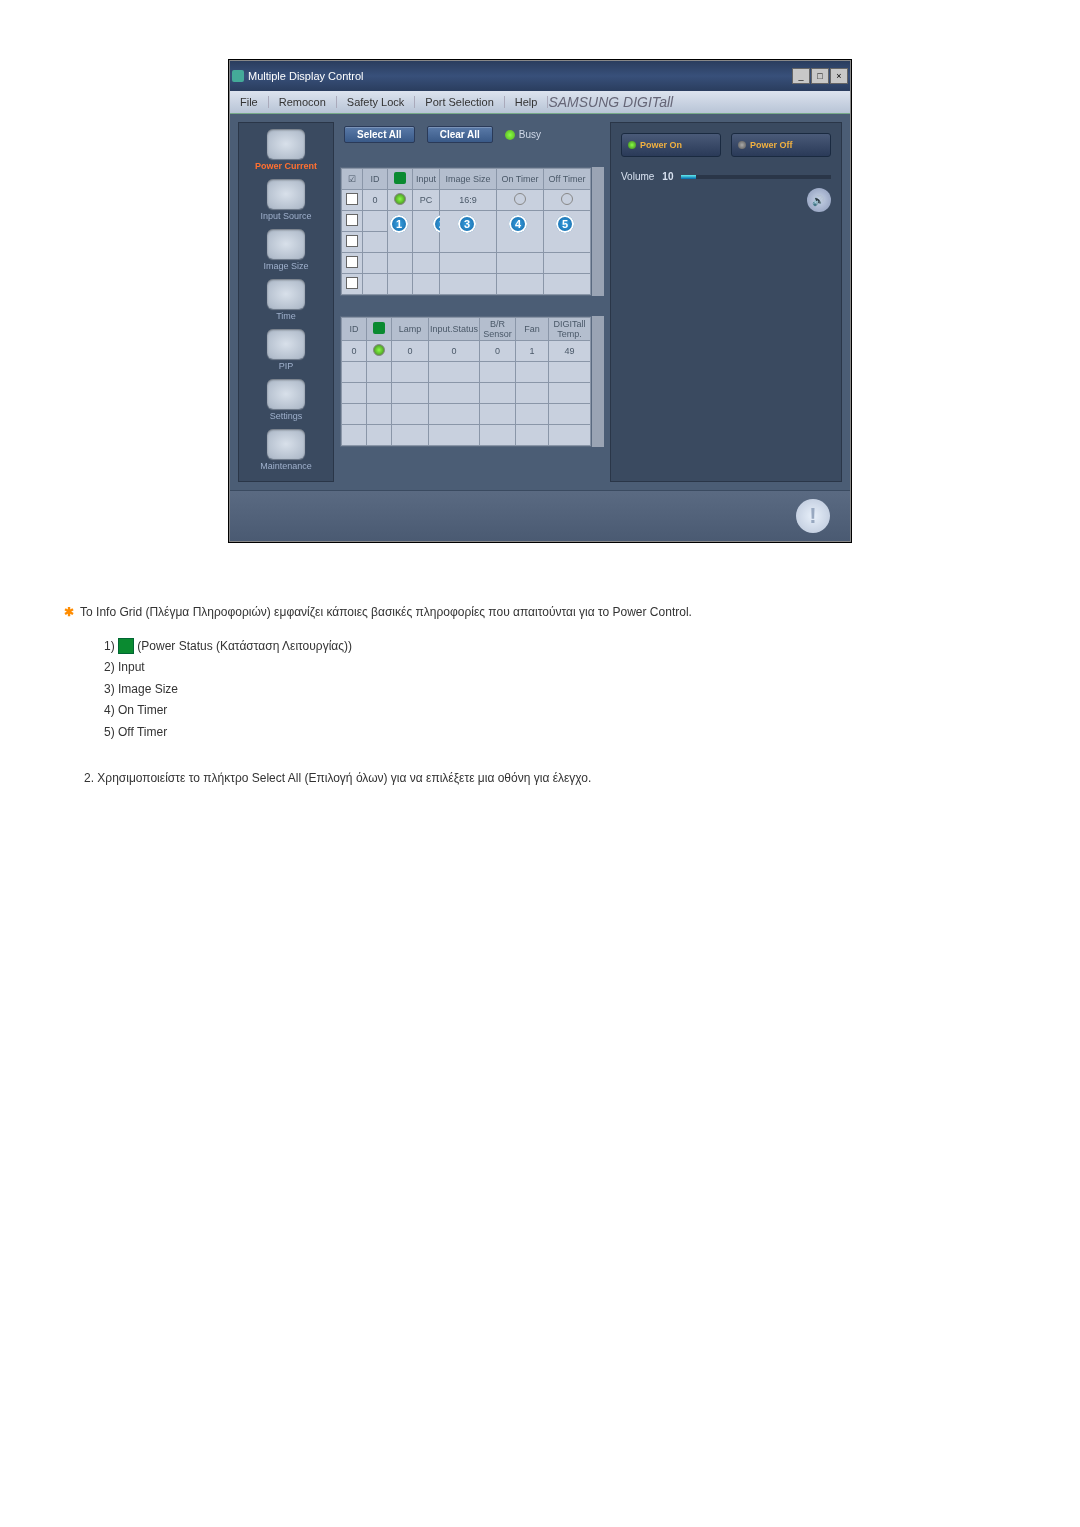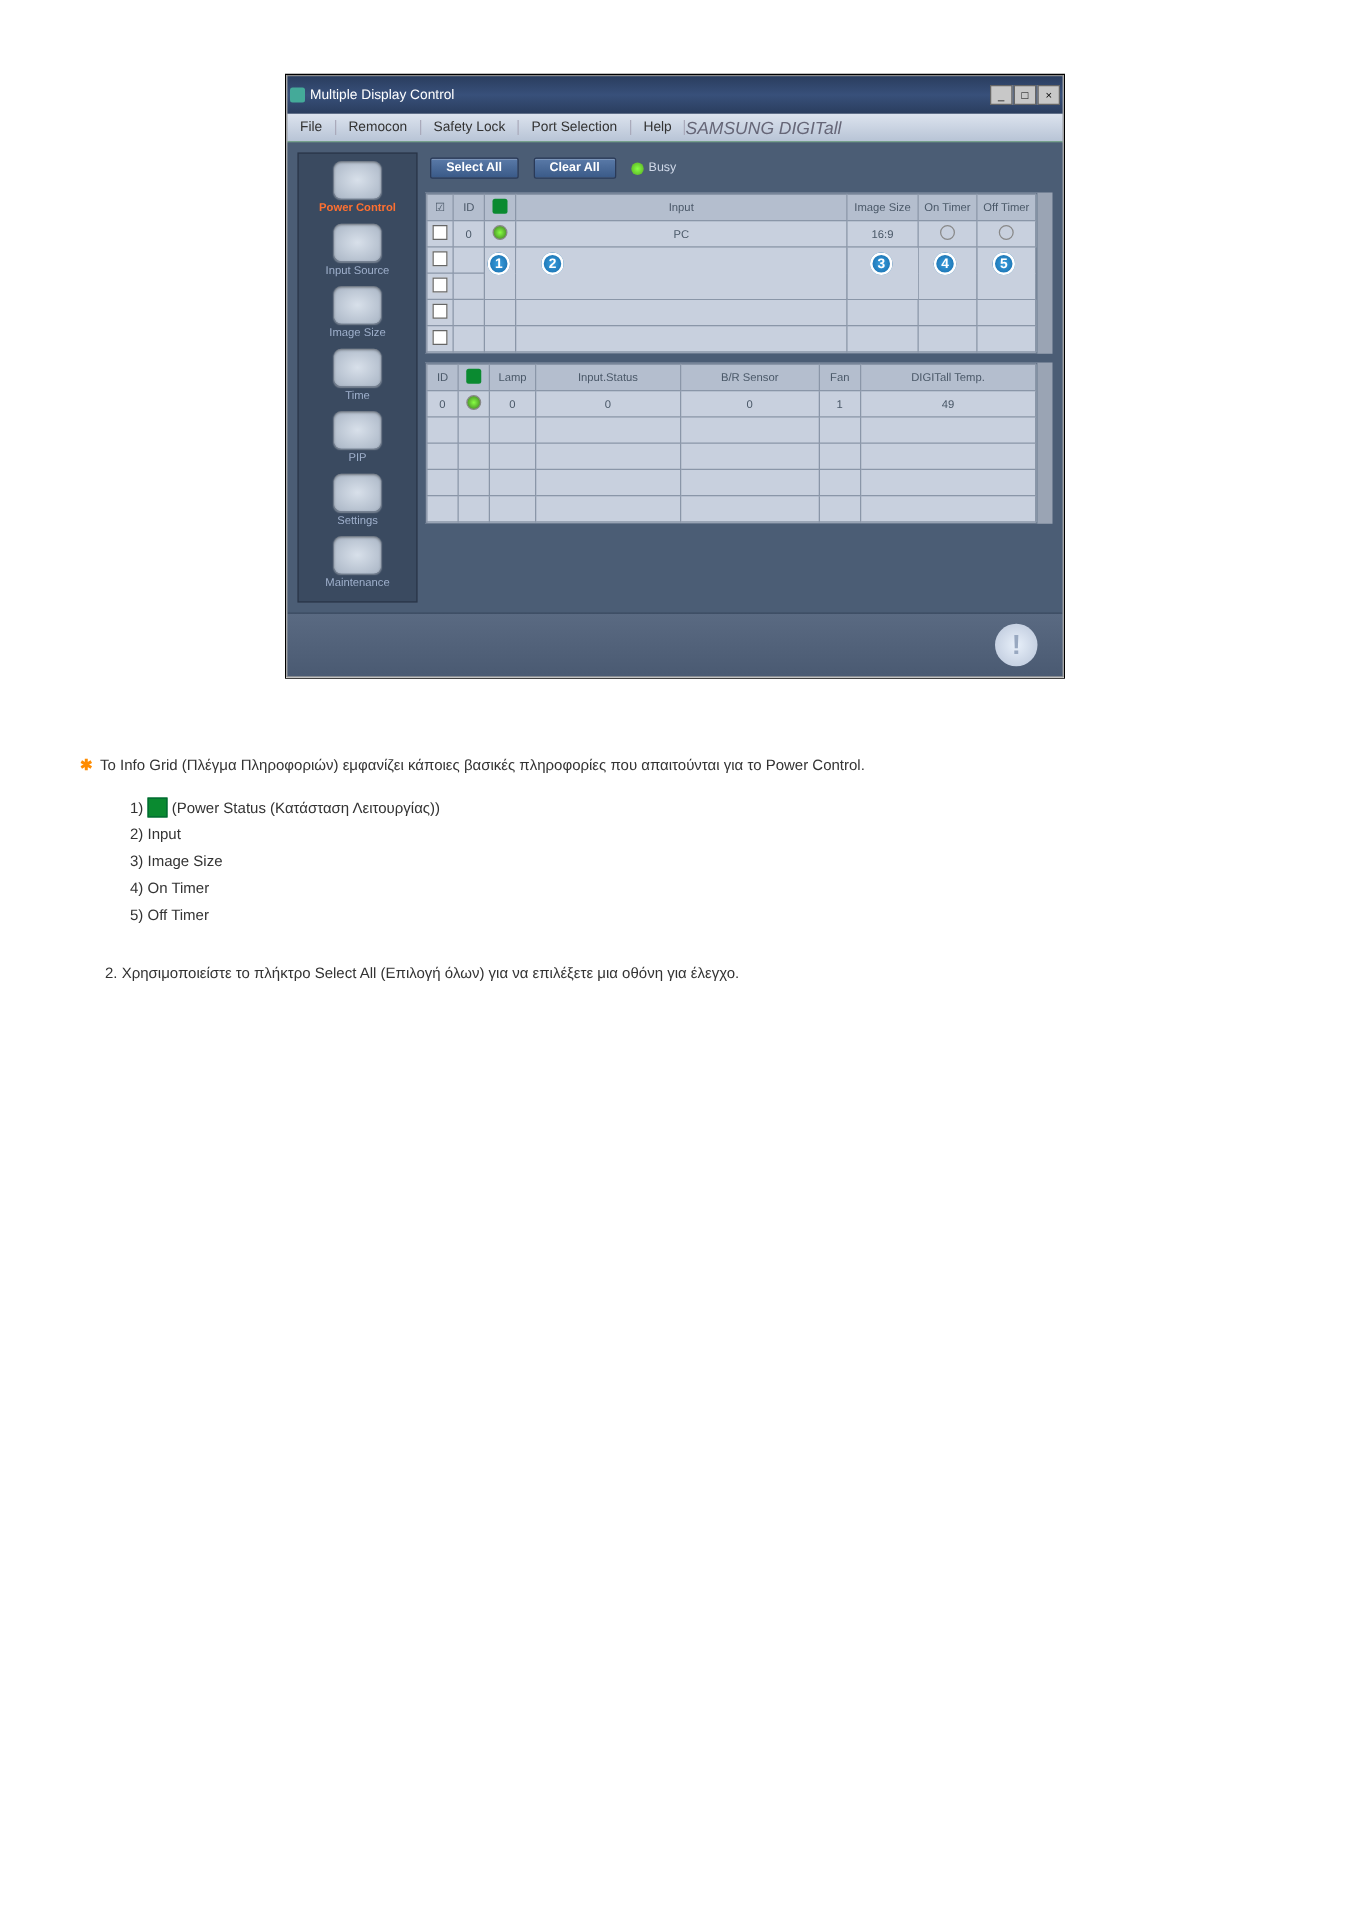--- a/index.html
+++ b/index.html
@@ -56,21 +56,21 @@
     display:flex; flex-direction:column; align-items:center;
     padding: 6px 0;
     gap:8px;
   }
   .sidebar .s-item { display:flex; flex-direction:column; align-items:center; font-size:9px; color:#9fb0cc;}
   .sidebar .s-item.active { color:#ff7030; font-weight:bold;}
   .s-icon { width:38px;height:30px; background: radial-gradient(#d8e0ea,#a8b4c4); border-radius:6px; margin-bottom:2px; box-shadow: 0 1px 2px rgba(0,0,0,.4) inset, 0 1px 1px rgba(255,255,255,.3);}
   .center {
     flex:1;
     display:flex; flex-direction:column;
-    gap:7px;
+    gap:20px;
   }
   .toprow { display:flex; align-items:center; gap:12px; margin:4px 0 4px 4px;}
   .pillbtn { font-size:10px; color:#fff; background: linear-gradient(#5a7aa8,#3a5a88); border:1px solid #2a3a58; border-radius:2px; padding:2px 12px; font-weight:bold; box-shadow:0 1px 0 rgba(255,255,255,.2) inset;}
   .busy { display:flex; align-items:center; gap:4px; color:#cfd8e8; font-size:10px;}
   .busy .dot { width:10px;height:10px; border-radius:50%; background: radial-gradient(#8f4,#5a2);}
   .grids { background:#b8c2d0; border:1px solid #5a6a80; }
   table.grid { border-collapse:collapse; width:100%; font-size:9px; color:#4a5868;}
   table.grid th, table.grid td { border:1px solid #8a96a8; background:#c8d0de; text-align:center; height:18px;}
   table.grid th { background:#b4bece; font-weight:normal;}
   .chk { width:10px;height:10px; background:#fff; border:1px solid #666; display:inline-block;}
@@ -134,21 +134,21 @@
       <div>Port Selection</div>
       <div>Help</div>
     </div>
     <div class="brand">SAMSUNG DIGITall</div>
   </div>
 
   <div class="body">
     <div class="sidebar">
       <div class="s-item active">
             <div class="s-icon"></div>
-            <span>Power Control</span>
+            <span>Power Current</span>
           </div>
       <div class="s-item">
             <div class="s-icon"></div>
             <span>Input Source</span>
           </div>
       <div class="s-item">
             <div class="s-icon"></div>
             <span>Image Size</span>
           </div>
       <div class="s-item">
@@ -306,20 +306,44 @@
                     <td></td>
                     <td></td>
                   </tr>
         </tbody>
               </table>
       </div>
       <div class="scroll-faux"></div>
       </div>
     </div>
 
+    <div class="right">
+      <div class="power-btns">
+        <div class="power-btn">
+              <span class="pdot"></span>
+              <span>Power On</span>
+            </div>
+        <div class="power-btn off">
+              <span class="pdot"></span>
+              <span>Power Off</span>
+            </div>
+      </div>
+      <div>
+        <div class="vol-row">
+          <span>Volume</span>
+          <span style="font-weight:bold;">10</span>
+          <div class="vol-bar">
+                <div class="fill" style="width:10%;"></div>
+              </div>
+        </div>
+        <div style="display:flex;justify-content:flex-end;margin-top:6px;">
+          <div class="speaker">🔊</div>
+        </div>
+      </div>
+    </div>
   </div>
 
   <div class="footer">
     <div class="exclaim">!</div>
   </div>
 </div>
 </div>
 
 <div class="doc-text">
   <p class="star-line">Το Info Grid (Πλέγμα Πληροφοριών) εμφανίζει κάποιες βασικές πληροφορίες που απαιτούνται για το Power Control.</p>

